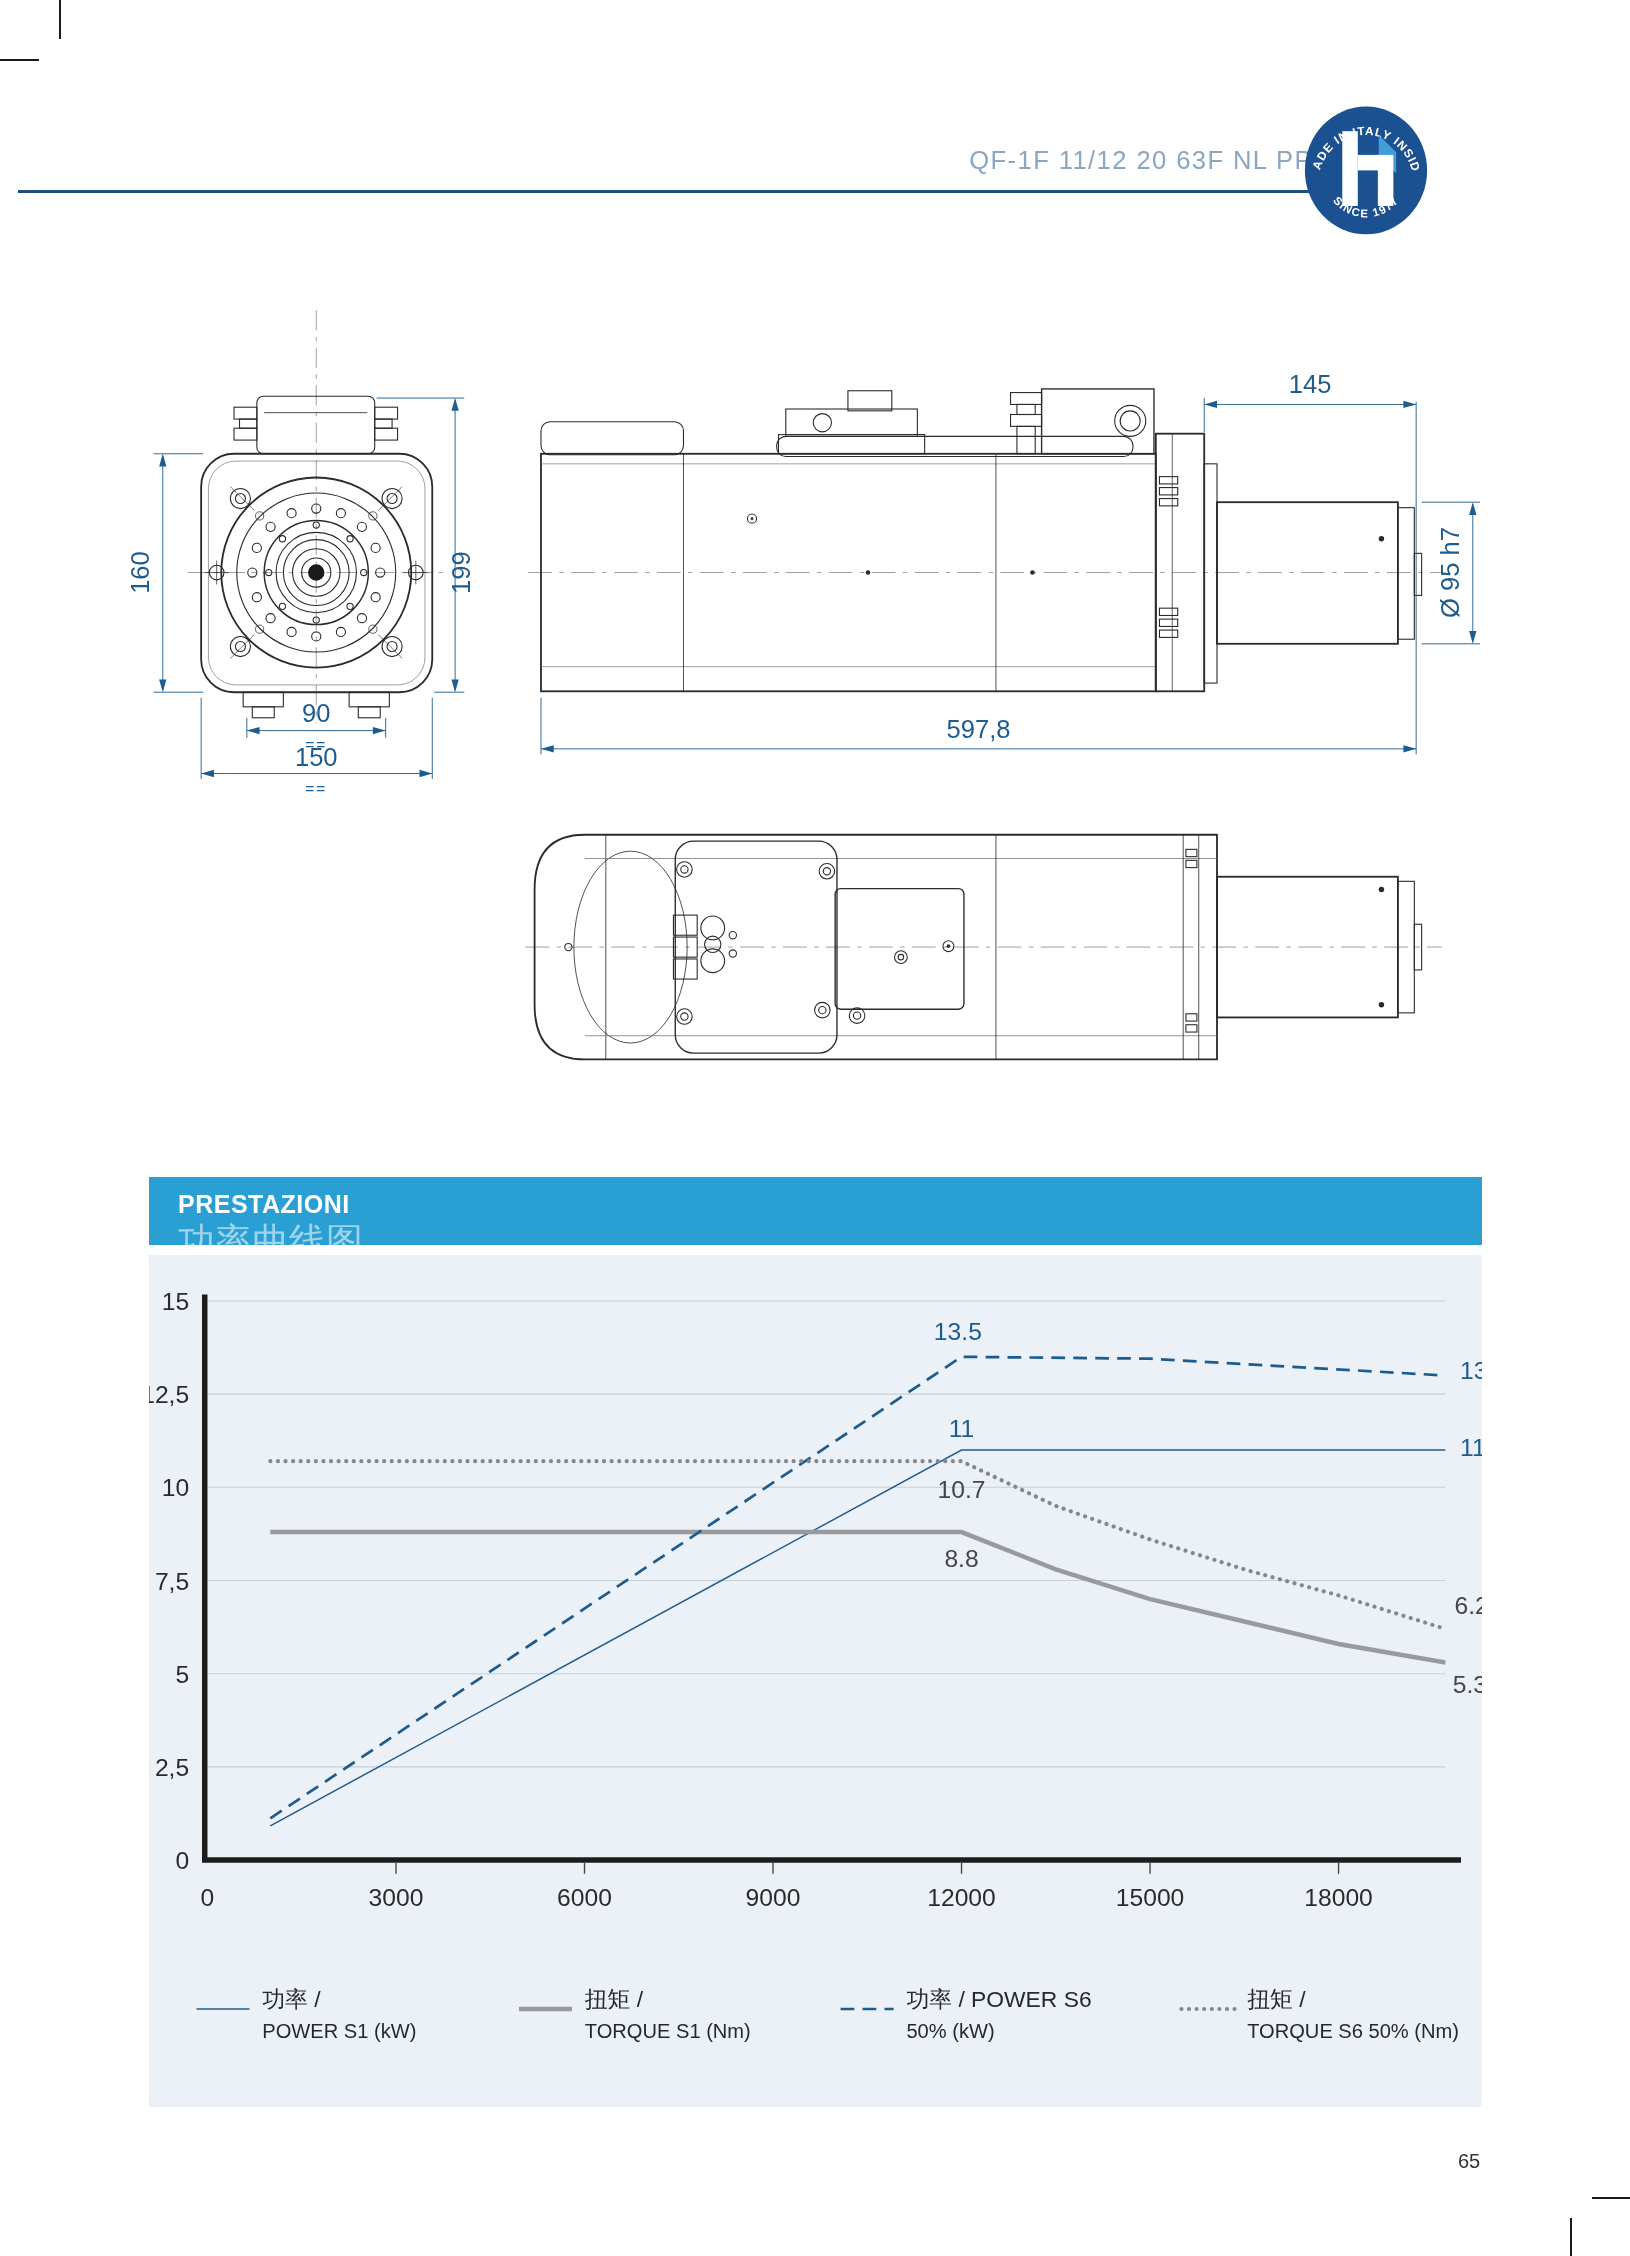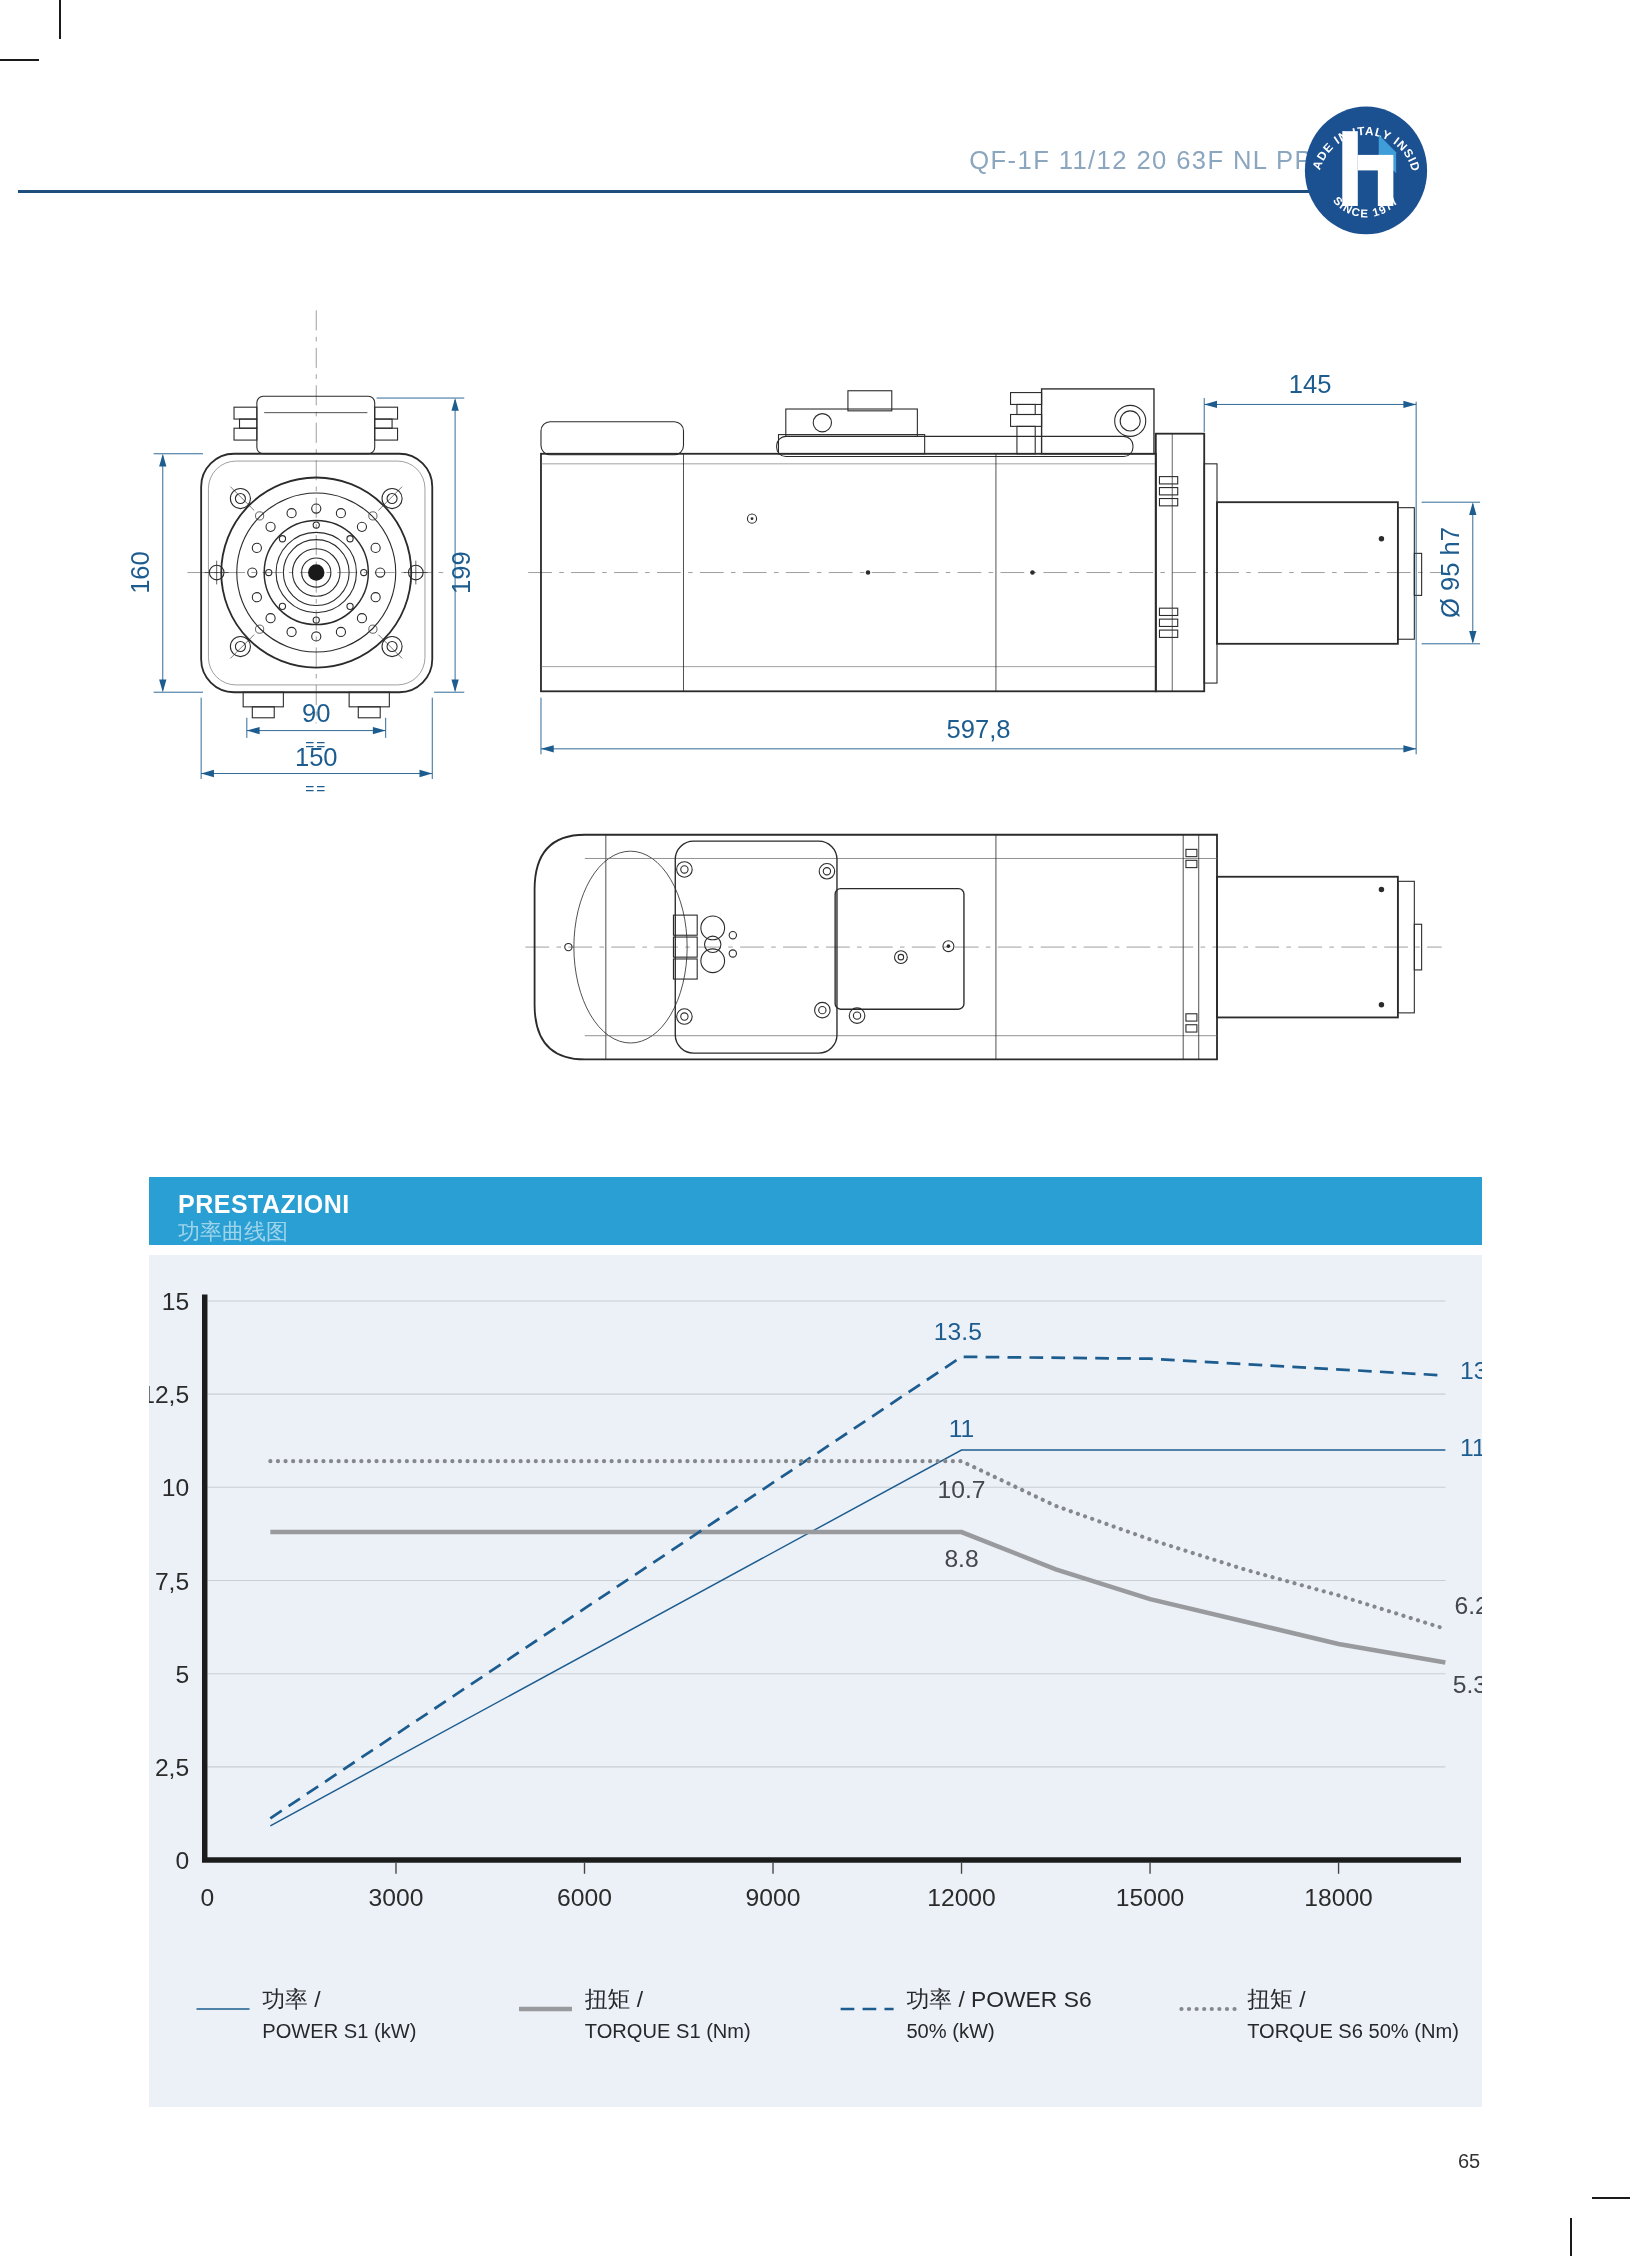--- a/index.html
+++ b/index.html
@@ -8,21 +8,21 @@
   .cropmark{position:absolute;background:#1a1a1a;}
   #model-title{position:absolute;top:146px;right:318px;font-size:25.6px;letter-spacing:1.4px;color:#8ba6bf;font-weight:400;text-align:center;}
   #header-rule{position:absolute;top:190px;left:18.3px;width:1295px;height:2.7px;background:#1d4e7e;}
   #badge{position:absolute;left:1301px;top:102px;}
   #drawings{position:absolute;left:0;top:219px;}
   .dim-text{fill:#1d5c8f;font-size:28px;font-family:"Liberation Sans","DejaVu Sans",sans-serif;}
   .eq-text{fill:#1d5c8f;font-size:17px;letter-spacing:2px;}
   #panel{position:absolute;left:149px;top:1177px;width:1333px;height:929px;}
   #panel-header{position:absolute;left:0;top:0;width:100%;height:68px;background:#299fd3;}
   #panel-title{position:absolute;left:29px;top:12.8px;color:#fff;font-size:25px;font-weight:700;letter-spacing:0.5px;}
-  #panel-subtitle{position:absolute;left:29px;top:40px;color:rgba(255,255,255,0.55);font-size:22px;font-weight:300;}
+  #panel-subtitle{position:absolute;left:29px;top:40px;color:rgba(255,255,255,0.55);font-size:37px;font-weight:300;}
   #panel-body{position:absolute;left:0;top:78px;width:100%;height:852px;background:#ecf1f7;}
   #chart-svg{position:absolute;left:149px;top:1255px;}
   .ticklabel{fill:#2b2b2b;font-size:27px;font-family:"Liberation Sans","DejaVu Sans",sans-serif;}
   .legend-line1{fill:#26292c;font-size:25px;}
   .legend-line2{fill:#26292c;font-size:22px;}
   #page-number{position:absolute;left:1458px;top:2122px;font-size:20px;color:#333;margin-top:28px;}
 </style>
 </head>
 <body>
 

